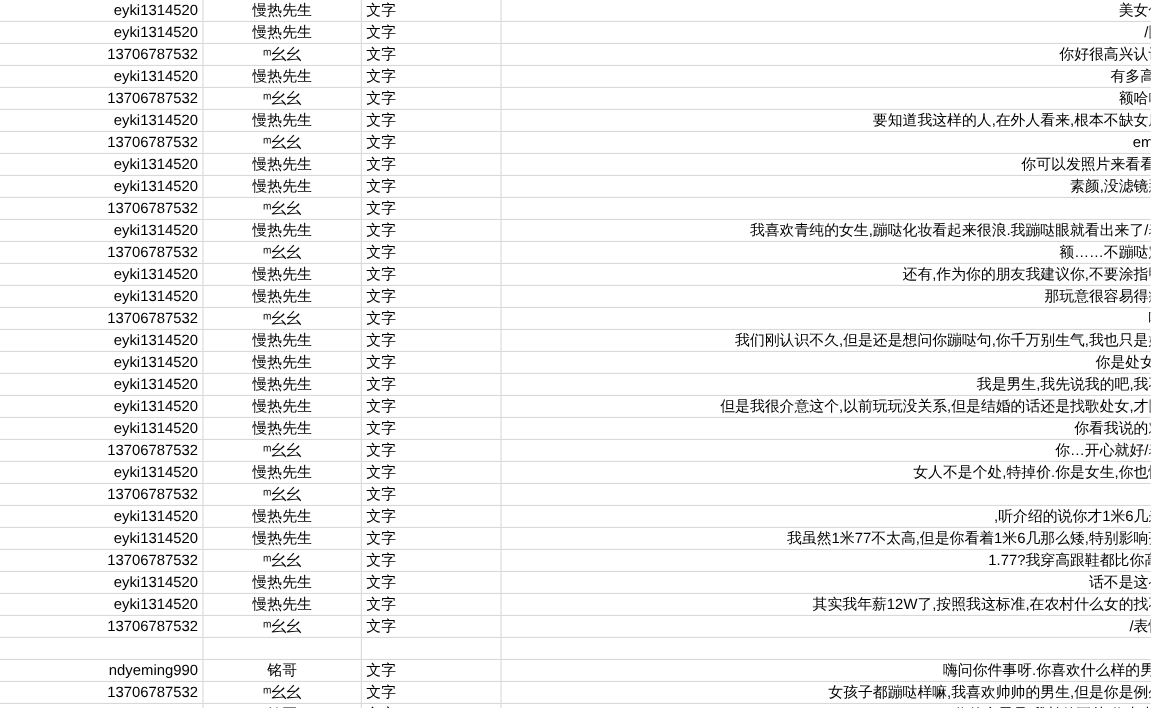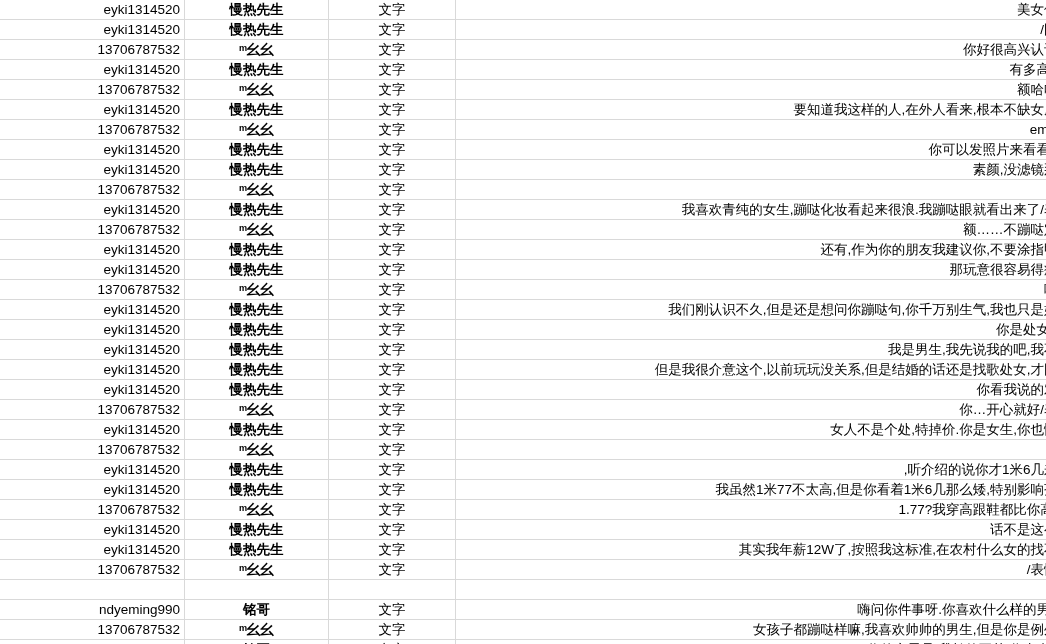--- a/index.html
+++ b/index.html
@@ -23,22 +23,22 @@
     border-bottom: 1px solid #d9d9d9;
     border-right: 1px solid #d9d9d9;
     font-size: 13.5px;
     height: 19px;
     line-height: 19px;
     padding: 0 4px;
     overflow: hidden;
     white-space: nowrap;
   }
   .col-a { width: 176px; text-align: right; }
-  .col-b { width: 135px; text-align: center; font-weight: bold; }
-  .col-c { width: 118px; text-align: center; }
+  .col-b { width: 135px; text-align: center; }
+  .col-c { width: 118px; }
   .col-d { width: 611px; text-align: right; border-right: none; padding-right: 10px; }
   tr.blank td {
     height: 19px;
     line-height: 19px;
   }
   tr.blank td.col-d { border-bottom: 1px solid #d9d9d9; }
 </style>
 </head>
 <body>
 

